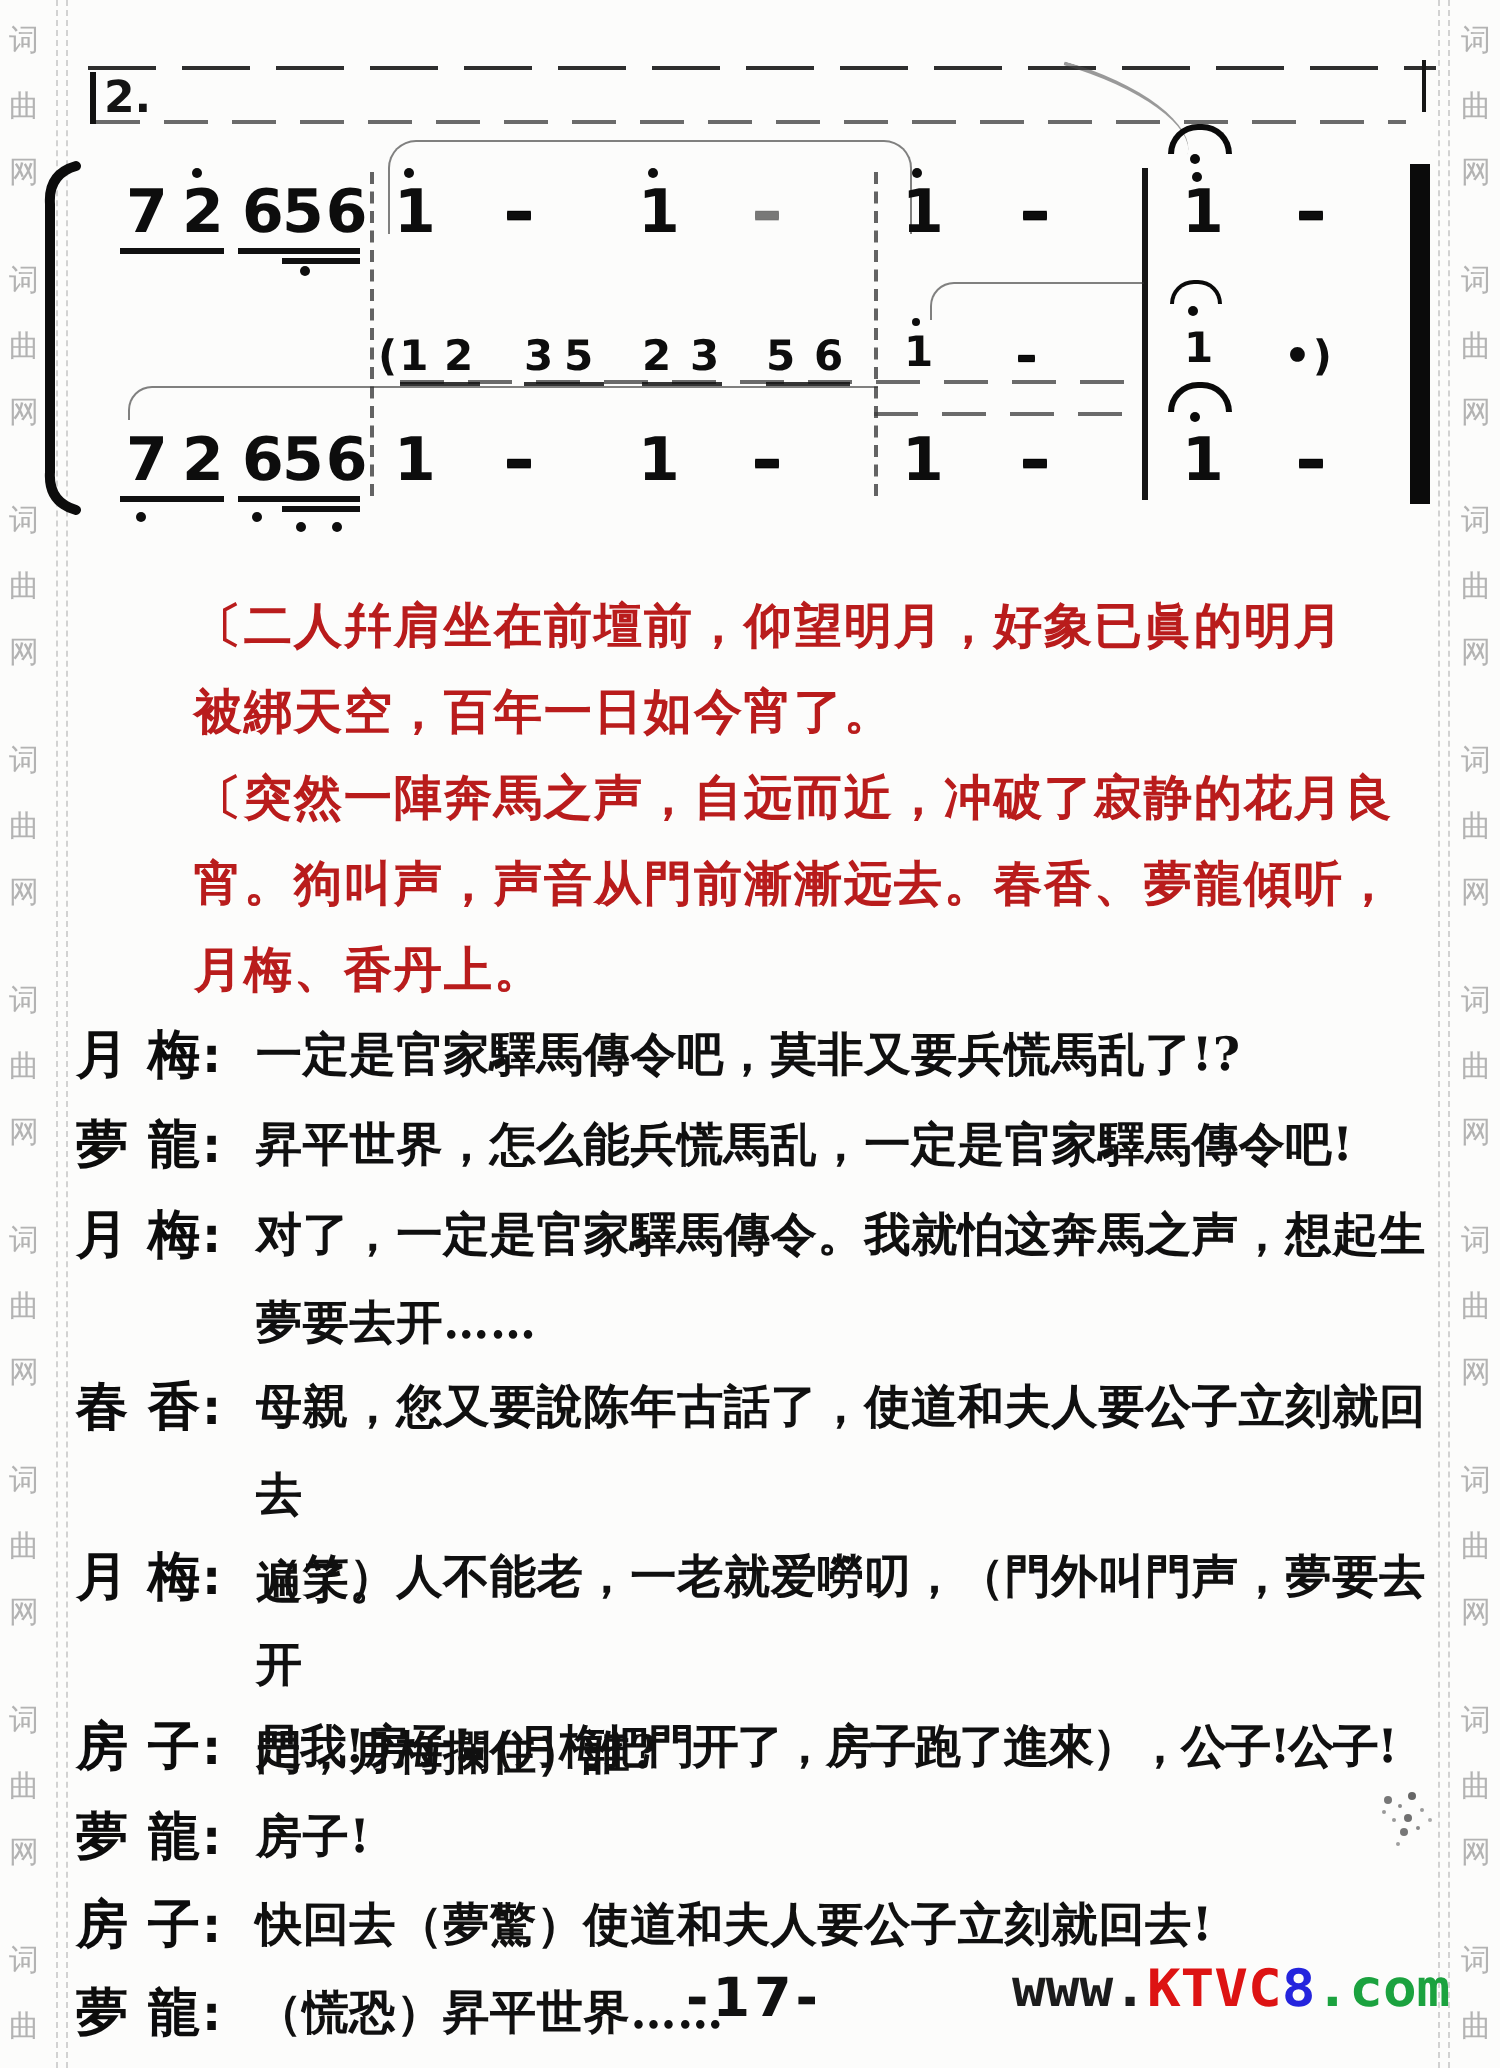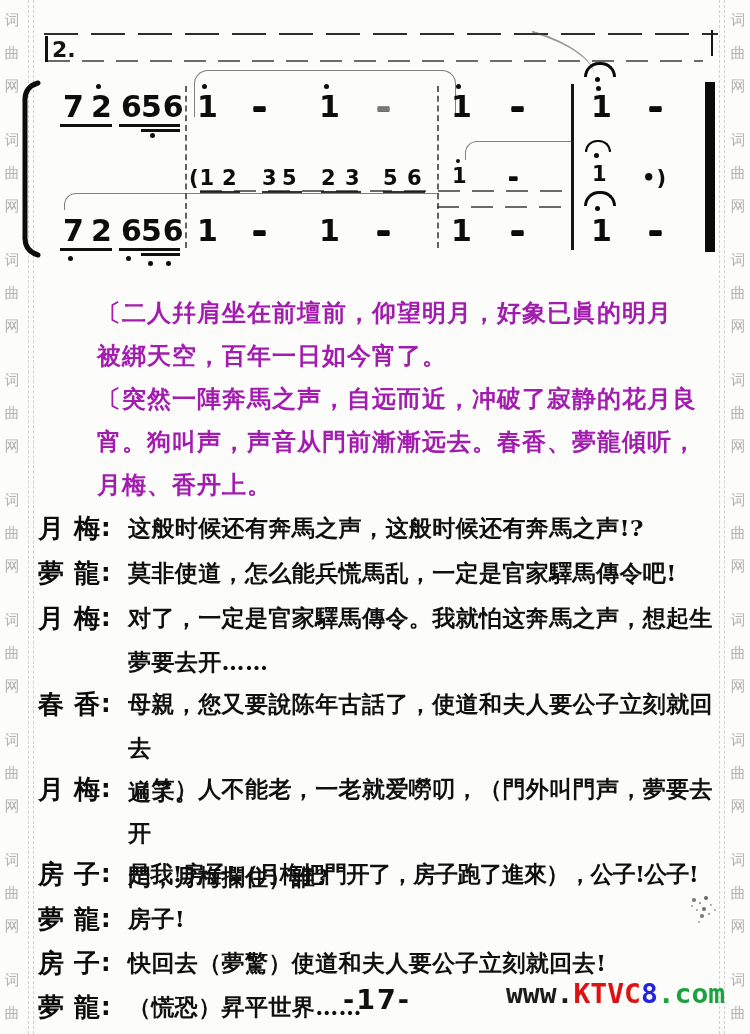--- a/index.html
+++ b/index.html
@@ -42,21 +42,21 @@
   .tie{position:absolute;width:72px;height:26px;border-top:2px solid #4a4a4a;
     border-radius:0 100% 0 0;transform:rotate(16deg);opacity:.55;}
   .brace{position:absolute;}
   .volta-bar{position:absolute;width:2.5px;background:#111;}
   .volta-num{position:absolute;font-size:22px;font-weight:700;}
   
   .stage{
     position:absolute;left:97px;width:620px;
     font-family:"DejaVu Serif","Liberation Serif",serif;
     font-weight:700;font-size:24px;line-height:43px;letter-spacing:1px;
-    white-space:pre-line;color:#a21caf;
+    white-space:pre-line;color:#b91c1c;
   }
   .dialog-row{position:absolute;left:0;width:750px;}
   .speaker{
     position:absolute;left:38px;width:62px;display:flex;justify-content:space-between;
     font-family:"DejaVu Serif","Liberation Serif",serif;
     font-weight:900;font-size:26px;line-height:44px;color:#0c0c0c;
   }
   .speaker-colon{
     position:absolute;left:101px;top:0;
     font-weight:900;font-size:24px;line-height:44px;color:#0c0c0c;
@@ -241,29 +241,29 @@
 <div class="stage" style="top:377px">〔突然一陣奔馬之声，自远而近，冲破了寂静的花月良
 宵。狗叫声，声音从門前漸漸远去。春香、夢龍傾听，
 月梅、香丹上。</div>
 
 <div class="dialog-row" style="top:506px">
   <div class="speaker">
       <span>月</span>
       <span>梅</span>
     </div>
   <span class="speaker-colon">:</span>
-  <div class="dialog-text">这般时候还有奔馬之声，这般时候还有奔馬之声!?</div>
+  <div class="dialog-text">一定是官家驛馬傳令吧，莫非又要兵慌馬乱了!?</div>
 </div>
 <div class="dialog-row" style="top:551px">
   <div class="speaker">
       <span>夢</span>
       <span>龍</span>
     </div>
   <span class="speaker-colon">:</span>
-  <div class="dialog-text">莫非使道，怎么能兵慌馬乱，一定是官家驛馬傳令吧!</div>
+  <div class="dialog-text">昇平世界，怎么能兵慌馬乱，一定是官家驛馬傳令吧!</div>
 </div>
 <div class="dialog-row" style="top:596px">
   <div class="speaker">
       <span>月</span>
       <span>梅</span>
     </div>
   <span class="speaker-colon">:</span>
   <div class="dialog-text">对了，一定是官家驛馬傳令。我就怕这奔馬之声，想起生
 夢要去开……</div>
 </div>

